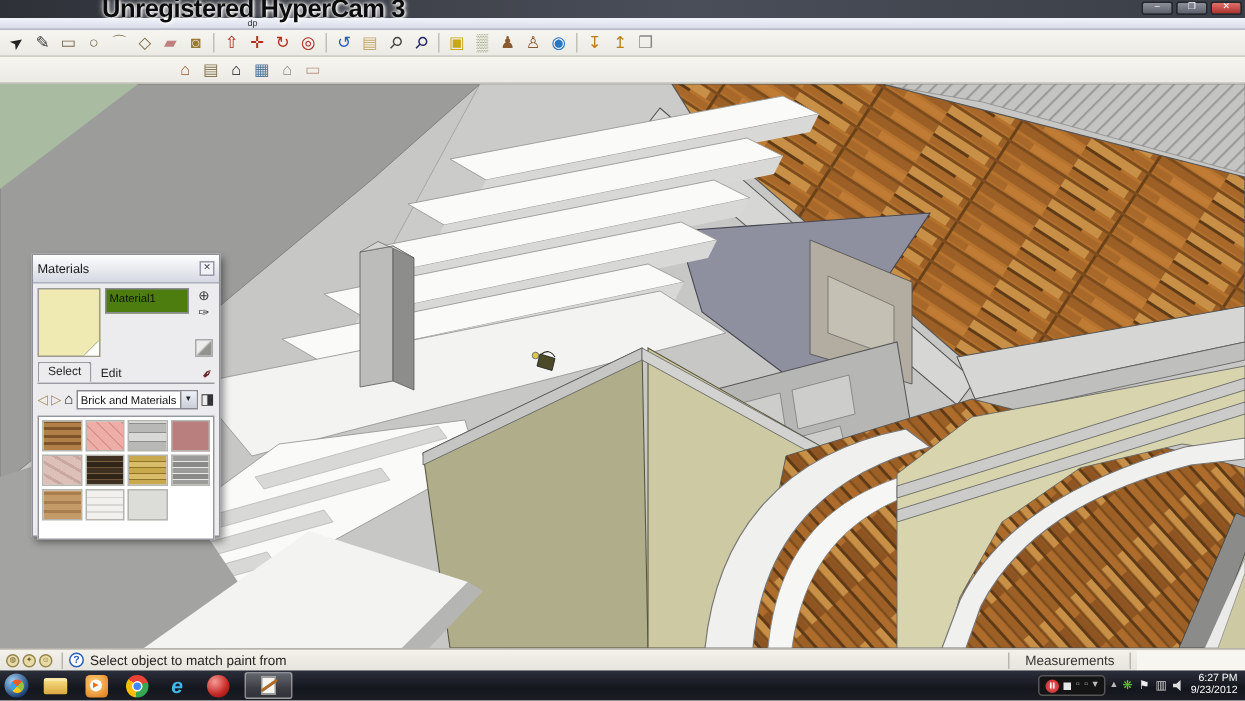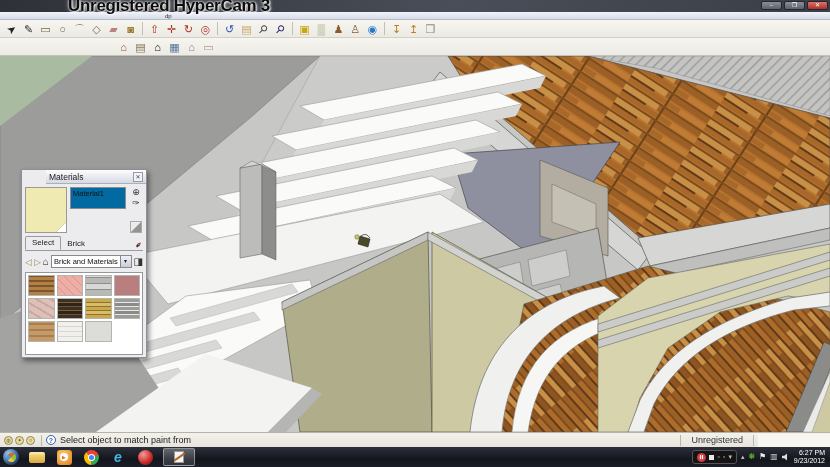--- a/index.html
+++ b/index.html
@@ -35,31 +35,31 @@
   
   .watermark{position:absolute;left:0;top:-3px;width:338px;z-index:60;text-align:center;
     font-weight:bold;color:#0c0c0c;pointer-events:none;
     text-shadow:0 0 2px rgba(255,255,255,.95),0 0 4px rgba(255,255,255,.8),1px 1px 2px rgba(255,255,255,.9);}
   .wm1{font-size:17px;line-height:18px;letter-spacing:-.3px;}
   .wm2{font-size:16px;line-height:17px;}
 
   
   .mpanel{position:absolute;left:21px;top:169px;width:126px;height:189px;z-index:30;
     background:#ecebee;border:1px solid #8e8e98;box-shadow:2px 3px 5px rgba(0,0,0,.45);font-size:8px;}
-  .mp-title{height:14px;background:linear-gradient(#fdfdfe,#d5d9e2);display:flex;align-items:center;
-    padding:0 3px;border-bottom:1px solid #aab0bc;font-size:8.5px;color:#1a1a1a;margin-left:24px;}
+  .mp-title{height:19px;background:linear-gradient(#fdfdfe,#d5d9e2);display:flex;align-items:center;
+    padding:0 3px;border-bottom:1px solid #aab0bc;font-size:8.5px;color:#1a1a1a;}
   .mp-close{margin-left:auto;width:10px;height:10px;border:1px solid #99a;background:#f1f2f5;
     font-size:6px;line-height:8px;text-align:center;color:#445;}
   .mp-body{padding:3px 3px 2px 3px;display:flex;flex-direction:column;height:173px;}
   .mp-row1{display:flex;}
   .mp-preview{position:relative;width:42px;height:46px;border:1px solid #9a9a90;background:#efeab2;}
   .mp-fold{position:absolute;right:0;bottom:0;width:10px;height:10px;
     background:linear-gradient(315deg,#fdfdfb 46%,#b9b99a 52%,rgba(0,0,0,0) 54%);}
   .mp-mid{flex:1;margin:0 3px;}
-  .mp-name{width:100%;height:22px;border:1px solid #8a8a92;background:#0369a1;font-size:7.5px;
+  .mp-name{width:100%;height:17px;border:1px solid #8a8a92;background:#4d7c0f;font-size:7.5px;
     line-height:11px;padding:0 2px;color:#111;}
   .mp-iconcol{width:14px;display:flex;flex-direction:column;align-items:center;gap:1px;}
   .mp-sicon{font-size:9px;line-height:10px;color:#333;}
   .mp-sample{width:12px;height:12px;margin-top:12px;border:1px solid #aaa;
     background:linear-gradient(to bottom right,#ececea 45%,#93938f 55%);}
   .mp-tabs{display:flex;align-items:flex-end;margin-top:4px;height:14px;border-bottom:1px solid #9a9aa0;}
   .mp-tab{padding:1px 6px 2px 6px;color:#222;}
   .mp-tab.active{background:#ecebee;border:1px solid #9a9aa0;border-bottom:1px solid #ecebee;
     border-radius:2px 2px 0 0;}
   .mp-eyedrop{margin-left:auto;font-size:9px;color:#6a2a2a;transform:rotate(-45deg);}
@@ -301,21 +301,21 @@
           <div class="mp-name">Material1</div>
         </div>
         <div class="mp-iconcol">
           <span class="mp-sicon">⊕</span>
           <span class="mp-sicon">✑</span>
           <span class="mp-sample"></span>
         </div>
       </div>
       <div class="mp-tabs">
         <span class="mp-tab active">Select</span>
-        <span class="mp-tab">Brick</span>
+        <span class="mp-tab">Edit</span>
         <span class="mp-eyedrop">✒</span>
       </div>
       <div class="mp-nav">
         <span class="mp-arrow">◁</span>
         <span class="mp-arrow">▷</span>
         <span class="mp-home">⌂</span>
         <div class="mp-dd">
           <span class="mp-ddtext">Brick and Materials</span>
           <span class="mp-ddbtn">▾</span>
         </div>
@@ -343,21 +343,21 @@
 
   <div class="statusbar">
     <span class="scirc">◍</span>
     <span class="scirc">✦</span>
     <span class="scirc">☺</span>
     <span class="ssep"></span>
     <span class="shelp">?</span>
     <span>Select object to match paint from</span>
     <span style="flex:1"></span>
     <span class="ssep"></span>
-    <span class="smeas">Unregistered</span>
+    <span class="smeas">Measurements</span>
     <span class="ssep"></span>
     <span class="smbox"></span>
   </div>
 
   <div class="taskbar">
     <span class="orb">
         <span class="orbflag"></span>
       </span>
     <span class="tbicon">
         <span class="folder"></span>

